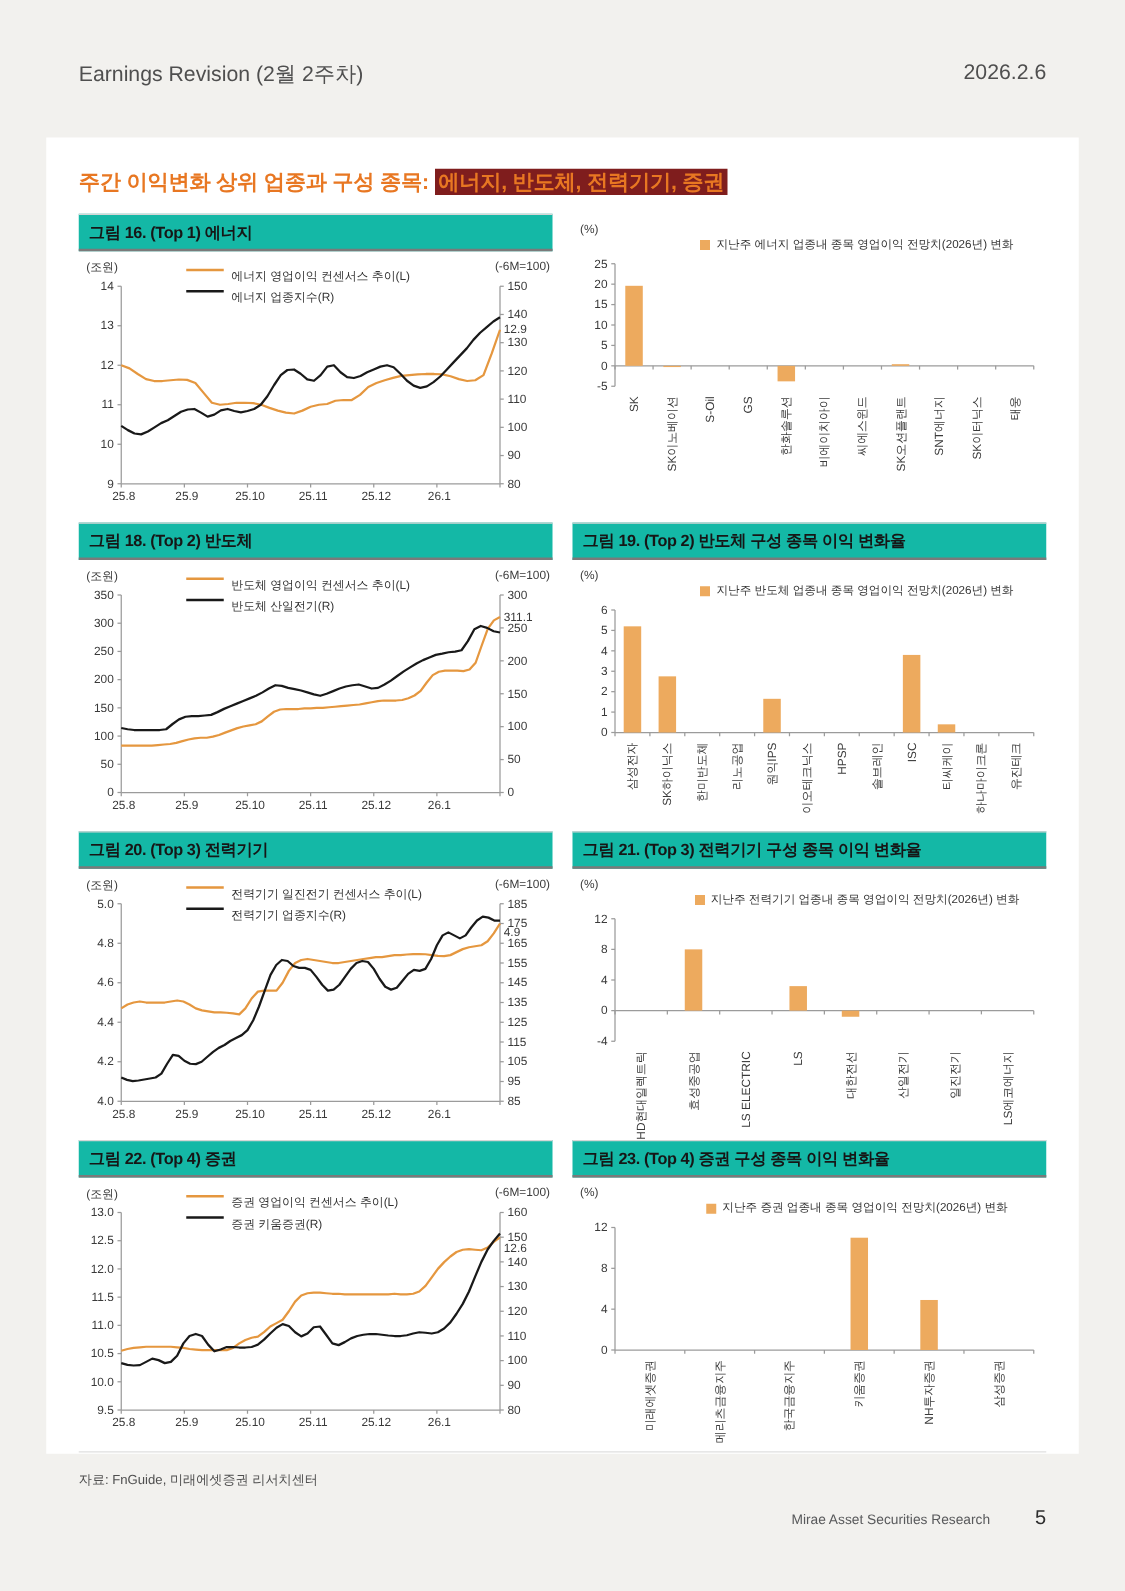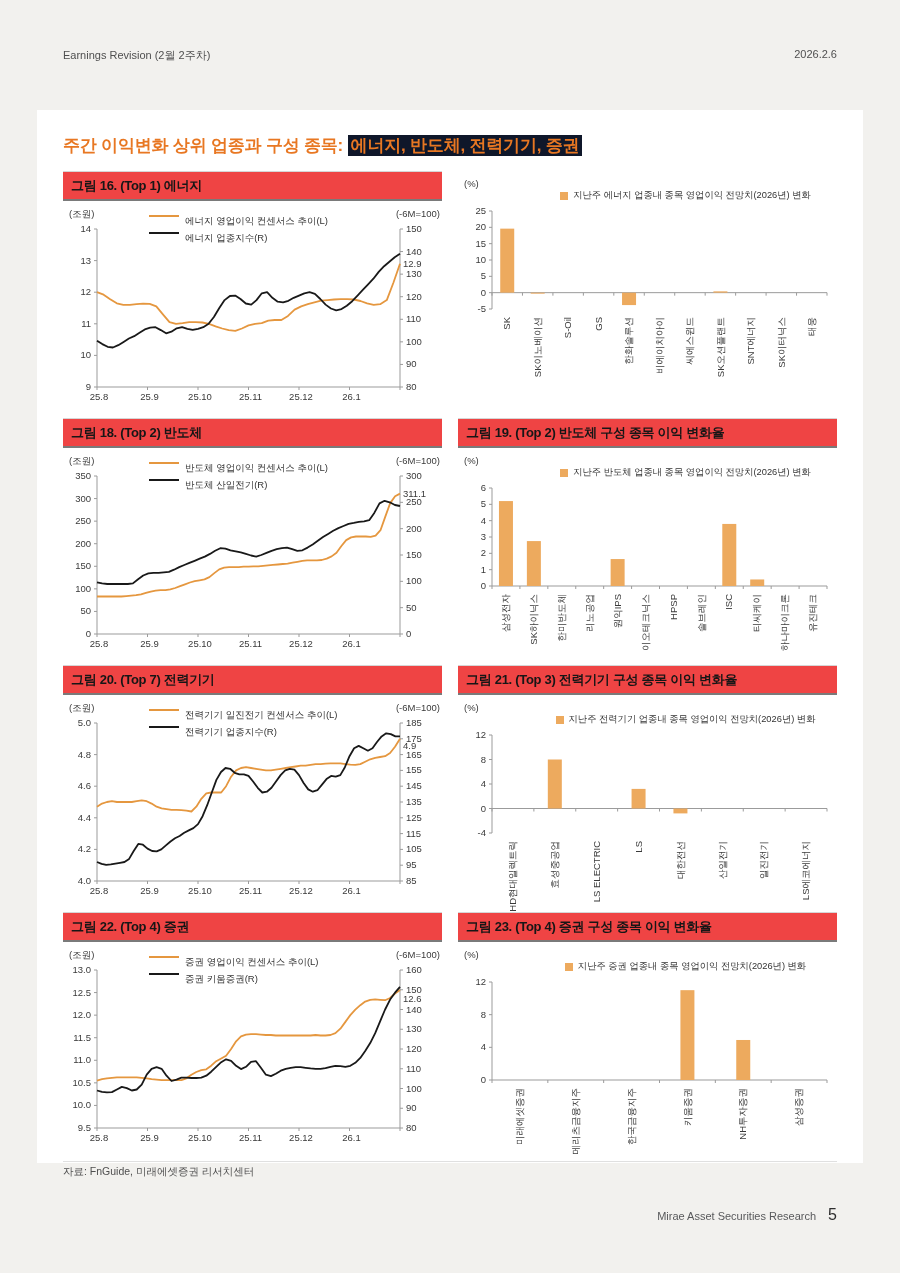--- a/index.html
+++ b/index.html
@@ -5,37 +5,37 @@
   html,body{margin:0;padding:0;}
   body{
     width:900px;height:1273px;
     background:#f2f1ee;
     font-family:"Liberation Sans","DejaVu Sans",sans-serif;
     color:#333;position:relative;
   }
   .top-header{
     position:absolute;left:63px;right:63px;top:48px;
     display:flex;justify-content:space-between;
-    font-size:11px;color:#4f4f4f;
+    font-size:17px;color:#4f4f4f;
   }
   .panel{
     position:absolute;left:37px;top:110px;width:826px;height:1053px;
     background:#ffffff;box-sizing:border-box;padding:16px 26px 0 26px;
   }
   .main-title{
     font-size:17px;font-weight:bold;color:#e87722;
     margin:8px 0 14px 0;letter-spacing:-0.2px;
   }
-  .main-title .hl{background:#0f172a;color:#e87722;padding:1px 3px;}
+  .main-title .hl{background:#7f1d1d;color:#e87722;padding:1px 3px;}
   .grid{
     display:grid;grid-template-columns:1fr 1fr;column-gap:16px;row-gap:0;
   }
   .fig{margin-bottom:9px;}
   .fig-title{
-    background:#ef4444;color:#161616;font-weight:bold;font-size:13px;
+    background:#14b8a6;color:#161616;font-weight:bold;font-size:13px;
     padding:5px 23px 4px 8px;
     border-top:1px solid #d6d6d6;border-bottom:2px solid #7a7a7a;
     letter-spacing:-0.3px;
   }
   .fig-body{position:relative;height:206px;margin-top:2px;}
   .fig-body svg{position:absolute;left:0;top:0;overflow:visible;}
   .unit{position:absolute;top:5px;font-size:9.5px;color:#3a3a3a;}
   .unit-l{left:6px;}
   .unit-r{right:2px;}
   .lgl{position:absolute;left:86px;top:12px;z-index:2;font-size:9.5px;color:#333;}
@@ -44,27 +44,27 @@
   .sw-o{background:#e5973f;}
   .sw-k{background:#191919;}
   .lgb{
     position:absolute;left:76px;right:0;top:16px;z-index:2;
     display:flex;align-items:center;justify-content:center;
     font-size:9.3px;color:#333;
   }
   .swb{display:inline-block;width:8px;height:8px;background:#edaa5e;margin-right:5px;}
   svg text{font-family:"Liberation Sans","DejaVu Sans",sans-serif;font-size:9.5px;fill:#3a3a3a;}
   .source-note{
-    border-top:1px solid #e0e0e0;margin-top:2px;padding-top:3px;
+    border-top:1px solid #e0e0e0;margin-top:2px;padding-top:15px;
     font-size:10.5px;color:#4f4f4f;
   }
   .page-footer{
     position:absolute;right:63px;top:1206px;
     display:flex;align-items:baseline;
-    font-size:11px;color:#58595b;
+    font-size:11px;color:#58595b;gap:24px;
   }
   .page-footer .pagenum{font-size:16px;color:#2e2e2e;margin-left:12px;}
 </style>
 </head>
 <body>
 
 <div class="top-header">
   <span>Earnings Revision (2월 2주차)</span>
   <span>2026.2.6</span>
 </div>
@@ -320,21 +320,21 @@
             <text x="0" y="0" transform="translate(274.4916666666666,144) rotate(-90)" text-anchor="end" font-size="8.5">ISC</text>
             <rect x="292.2083333333333" y="129.46666666666667" width="14" height="6.533333333333331" fill="#edaa5e"></rect>
             <text x="0" y="0" transform="translate(302.4083333333333,144) rotate(-90)" text-anchor="end" font-size="8.5">티씨케이</text>
             <text x="0" y="0" transform="translate(330.325,144) rotate(-90)" text-anchor="end" font-size="8.5">하나마이크론</text>
             <text x="0" y="0" transform="translate(358.2416666666667,144) rotate(-90)" text-anchor="end" font-size="8.5">유진테크</text>
           </svg>
       </div>
     </div>
 
     <div class="fig">
-      <div class="fig-title">그림 20. (Top 7) 전력기기</div>
+      <div class="fig-title">그림 20. (Top 3) 전력기기</div>
       <div class="fig-body">
         <span class="unit unit-l">(조원)</span>
         <span class="unit unit-r">(-6M=100)</span>
         <div class="lgl">
           <div class="lgl-row">
               <span class="sw sw-o"></span>
               <span>전력기기 일진전기 컨센서스 추이(L)</span>
             </div>
           <div class="lgl-row">
               <span class="sw sw-k"></span>

